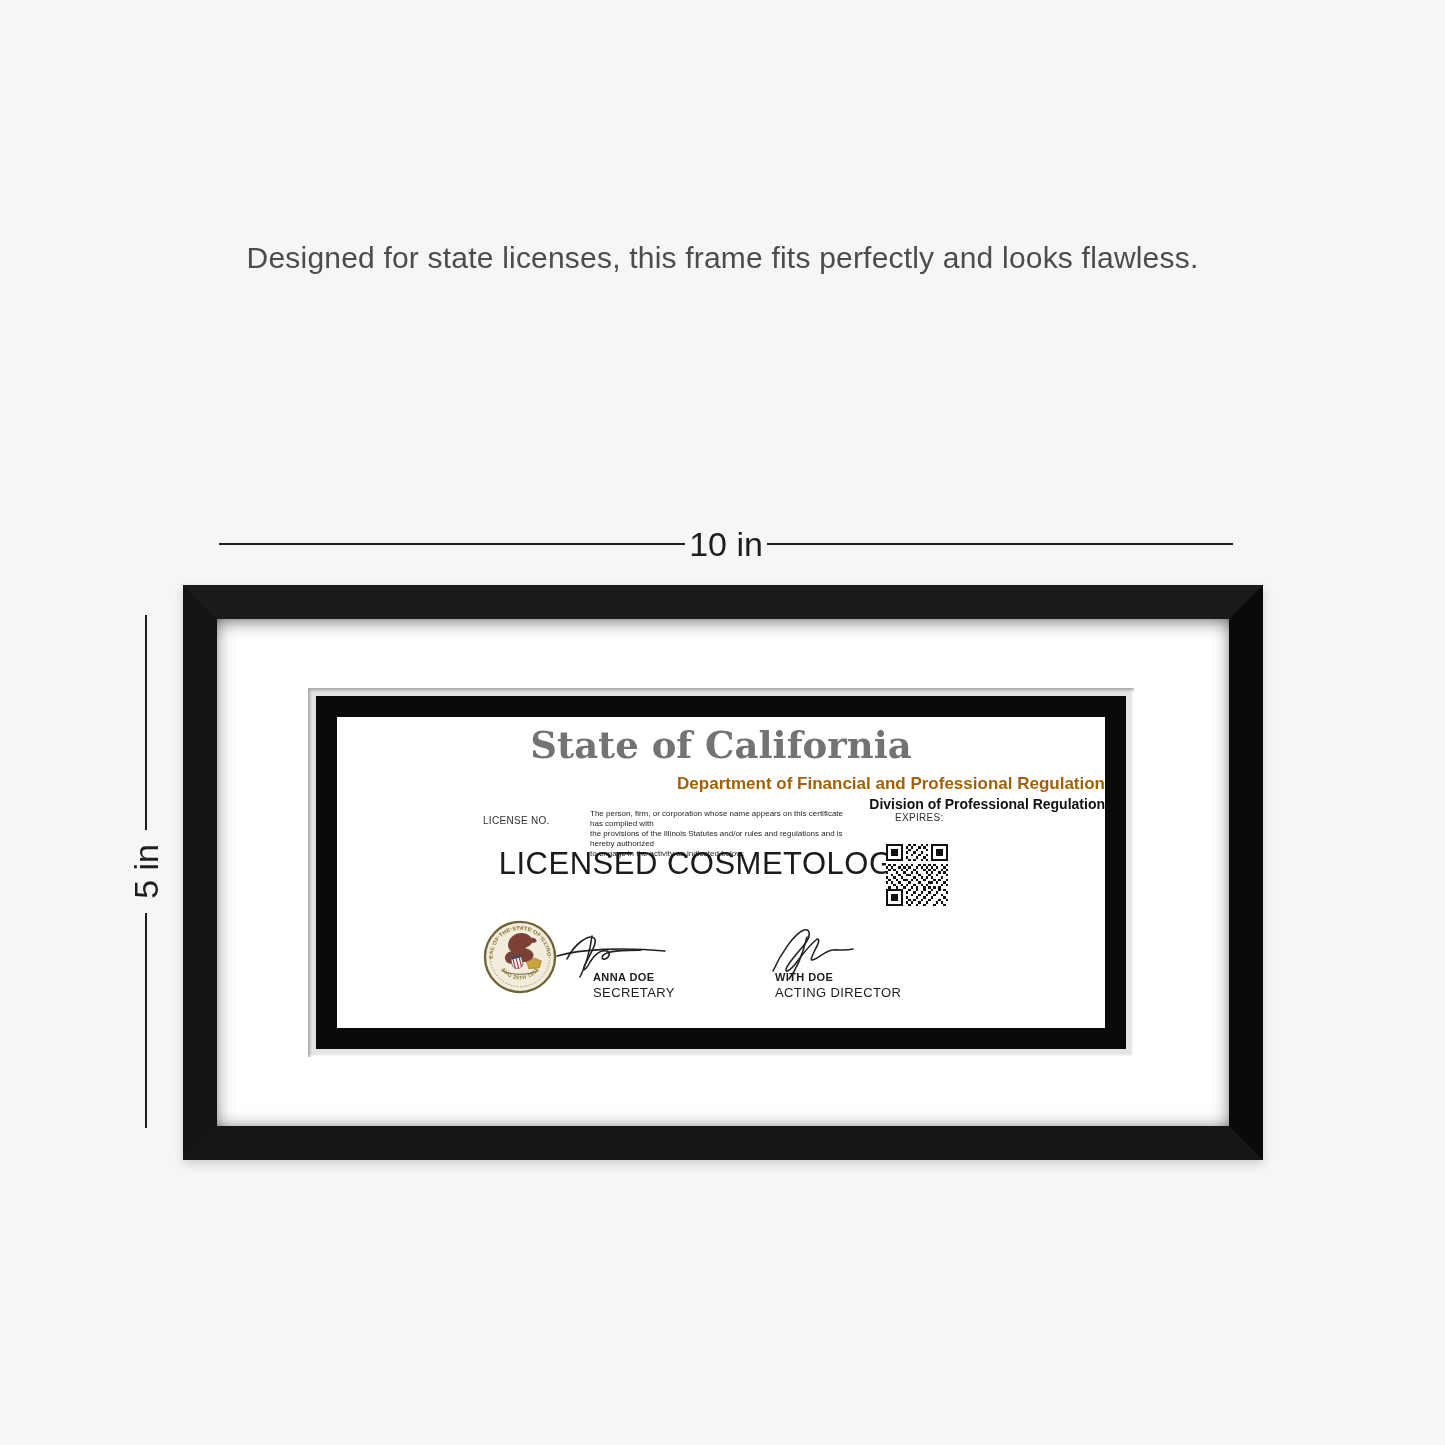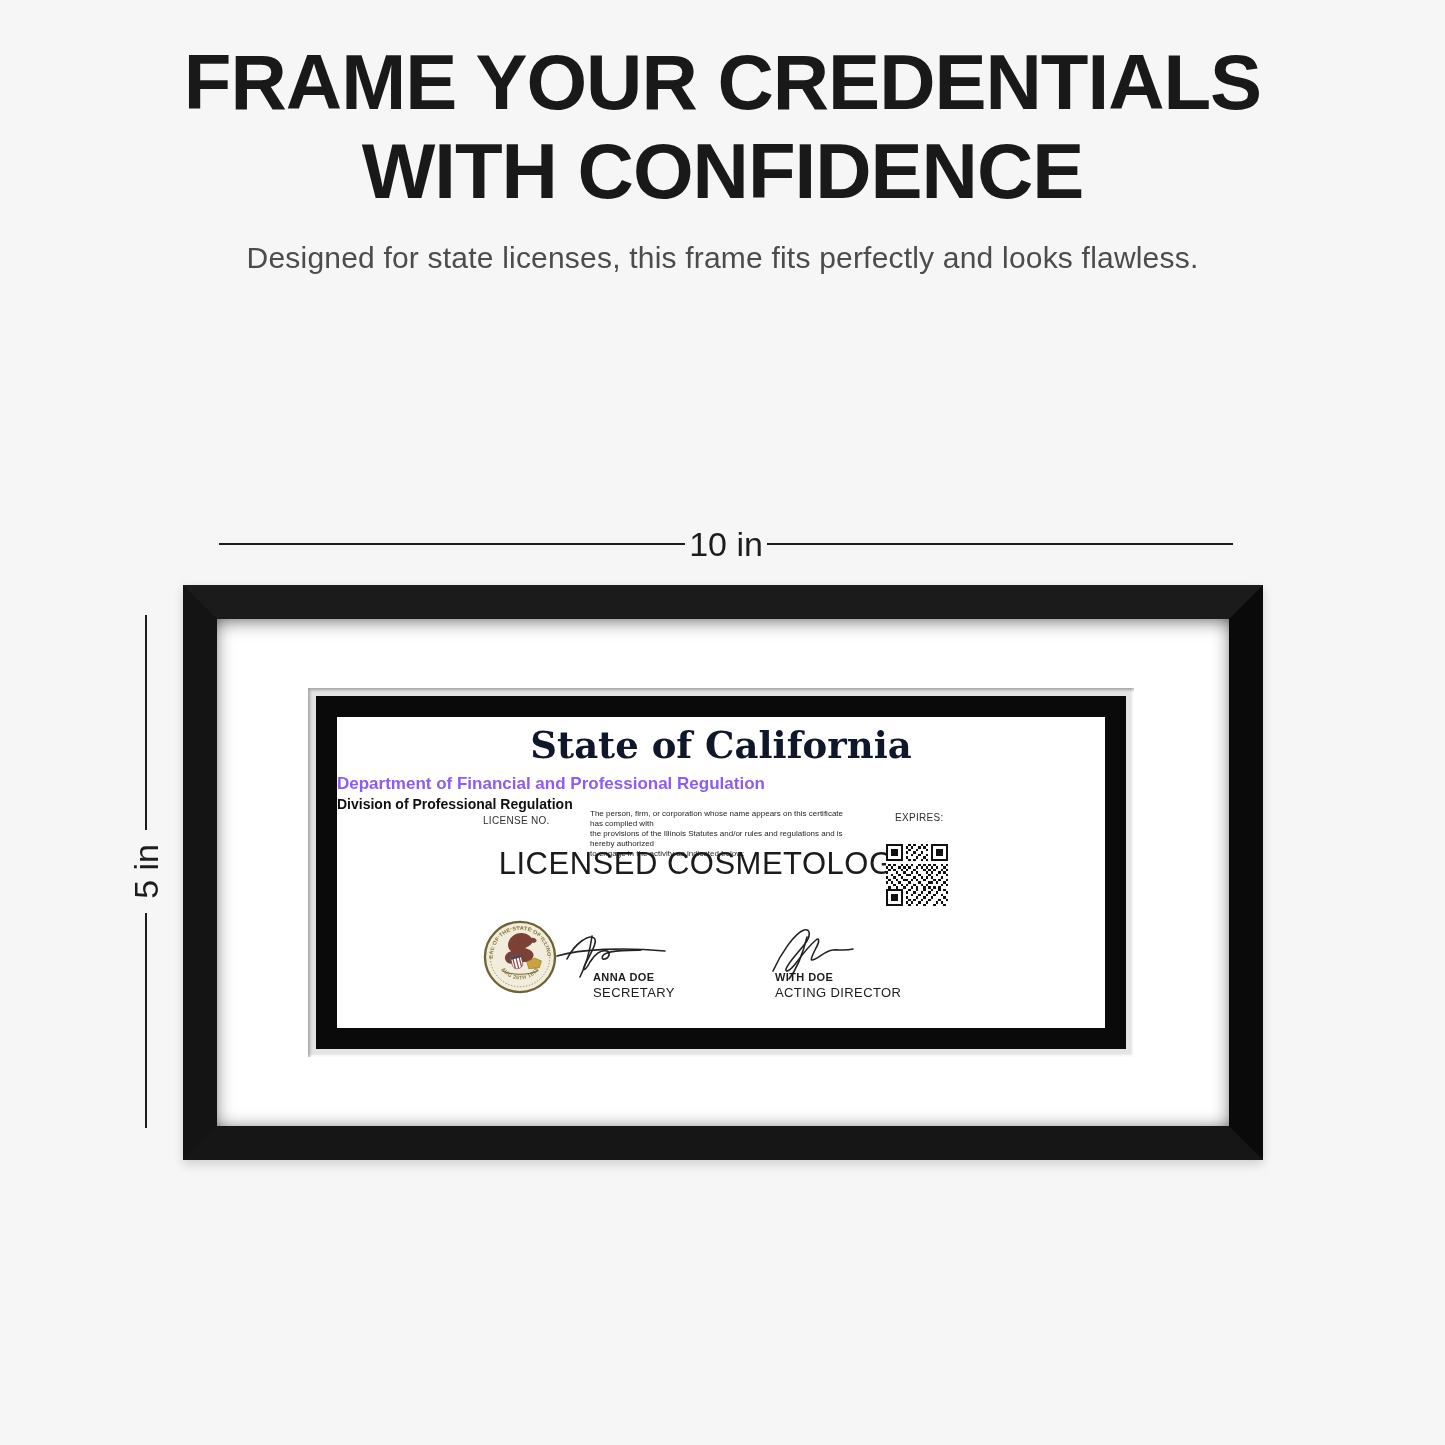--- a/index.html
+++ b/index.html
@@ -51,24 +51,24 @@
     background:#e4e4e4;
     box-shadow:inset 2px 2px 3px rgba(0,0,0,.28), inset -2px -2px 2px rgba(255,255,255,.95);
   }
   .inner-mat{position:absolute;inset:8px;background:#0a0a0a;}
   .cert{position:absolute;inset:21px;background:#fff;overflow:hidden;}
   
   .cert *{position:absolute;}
   .cert-title{
     top:6px;left:0;width:100%;text-align:center;
     font-family:"DejaVu Serif",serif;font-weight:700;font-size:37px;
-    color:#0f172a;letter-spacing:0;
+    color:#737373;letter-spacing:0;
   }
-  .cert-dept{top:57px;left:0;width:100%;text-align:left;font-size:17px;font-weight:700;color:#8b5cf6;}
-  .cert-div{top:79px;left:0;width:100%;text-align:left;font-size:14px;font-weight:700;color:#111;}
+  .cert-dept{top:57px;left:0;width:100%;text-align:right;font-size:17px;font-weight:700;color:#a16207;}
+  .cert-div{top:79px;left:0;width:100%;text-align:right;font-size:14px;font-weight:700;color:#111;}
   .lbl-license{left:146px;top:98px;font-size:10px;color:#2e2e2e;letter-spacing:.3px;text-align:right;}
   .lbl-expires{left:558px;top:95px;font-size:10px;color:#2e2e2e;letter-spacing:.3px;text-align:center;}
   .statement{left:253px;top:92px;width:266px;font-size:8px;line-height:10px;color:#252525;}
   .statement div{position:static;}
   .license-type{
     top:129px;left:0;width:100%;text-align:center;
     font-size:31px;color:#1b1b1b;letter-spacing:.5px;
   }
   .qr{left:549px;top:127px;width:62px;height:62px;}
   .seal{left:146px;top:203px;width:74px;height:74px;}
@@ -80,24 +80,20 @@
   .title-a{left:256px;top:268px;}
   .name-b{left:438px;top:254px;}
   .title-b{left:438px;top:268px;}
   svg{display:block;}
 </style>
 </head>
 <body>
 
 <div class="canvas">
 
-  <div class="headline">
-    <div>FRAME YOUR CREDENTIALS</div>
-    <div>WITH CONFIDENCE</div>
-  </div>
 
   <div class="subtitle">Designed for state licenses, this frame fits perfectly and looks flawless.</div>
 
   <div class="dim-w">
     <div class="line"></div>
     <div class="dim-label">10 in</div>
     <div class="line"></div>
   </div>
 
   <div class="dim-h">

